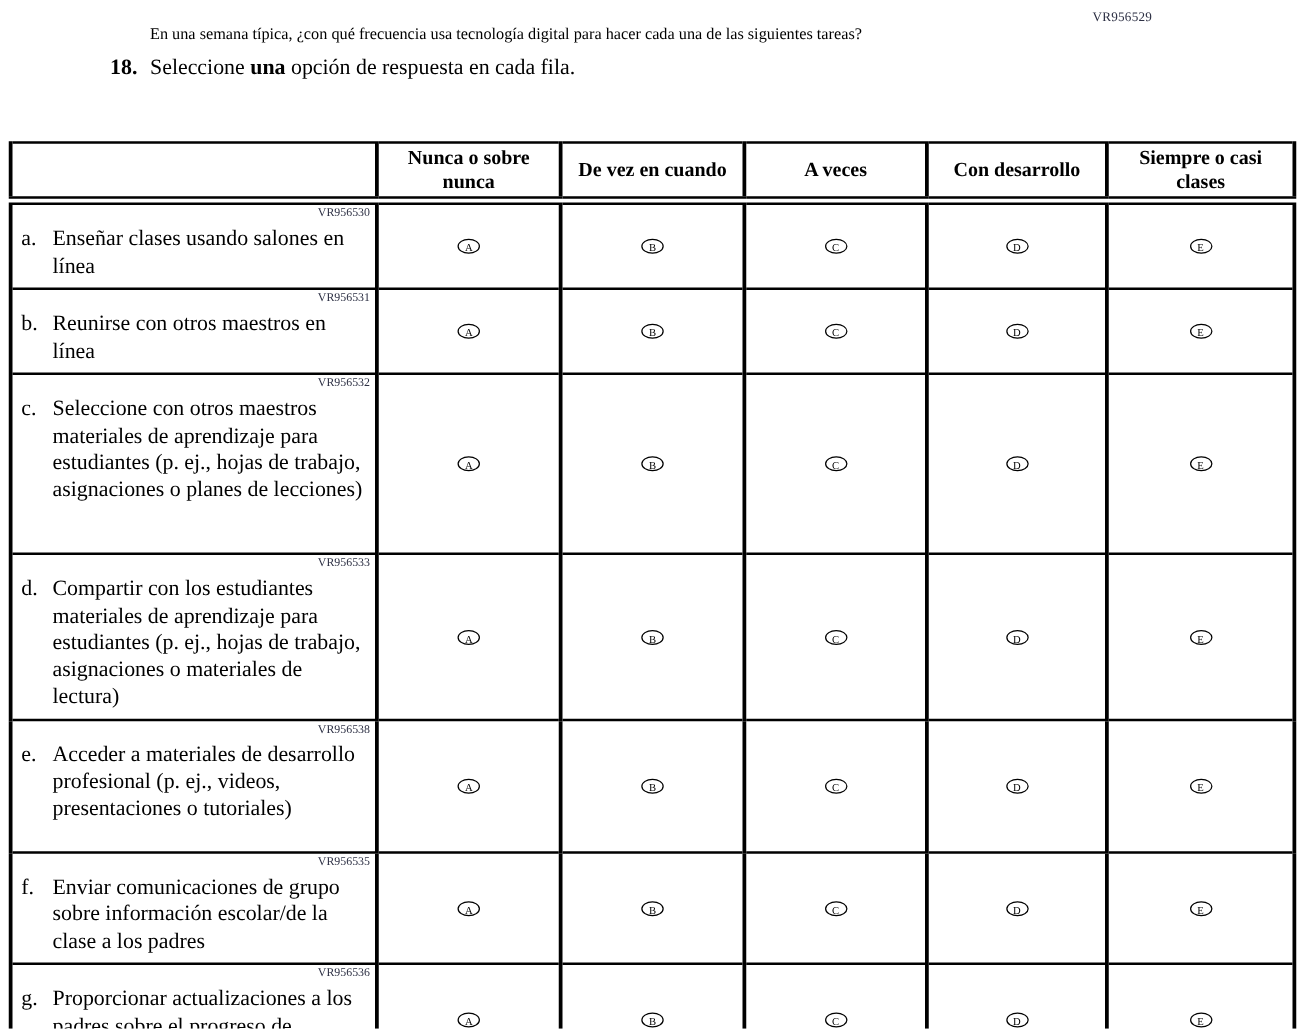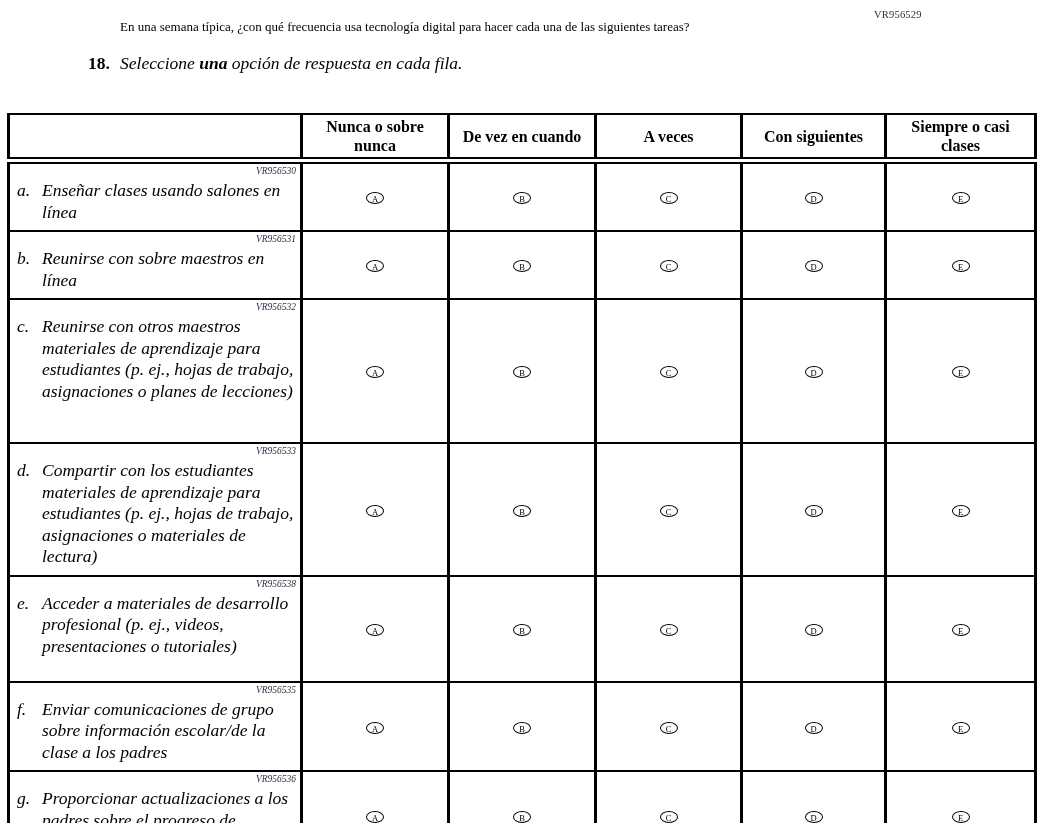--- a/index.html
+++ b/index.html
@@ -38,22 +38,21 @@
     flex: none;
   }
   .qbody { max-width: 706px; }
   .qtext {
     font-size: 13px;
     line-height: 23px;
   }
   .qinstr {
     font-size: 17.5px;
     line-height: 23px;
-    margin-top: 14px;
-    font-style: italic;
+    margin-top: 4px;
   }
   .qinstr b { font-weight: bold; }
 
   table.grid {
     position: absolute;
     left: 7px;
     top: 113px;
     width: 1027px;
     border-collapse: collapse;
     table-layout: fixed;
@@ -76,21 +75,20 @@
   }
   
   .grid thead th:nth-child(2) span,
   .grid thead th:nth-child(6) span {
     display: inline-block;
     max-width: 108px;
   }
   .task-cell {
     vertical-align: top;
     padding: 1px 3px 7px 7px;
-    font-style: italic;
   }
   .vr-code {
     text-align: right;
     font-size: 9.5px;
     line-height: 12px;
     color: #2d3044;
     margin-bottom: 3px;
     padding-right: 1px;
   }
   .task {
@@ -148,21 +146,21 @@
       <col style="width:146px">
       <col style="width:144px">
       <col style="width:150px">
     </colgroup>
     <thead>
       <tr>
         <th class="stub"></th>
         <th><span>Nunca o sobre nunca</span></th>
         <th><span>De vez en cuando</span></th>
         <th><span>A veces</span></th>
-        <th><span>Con siguientes</span></th>
+        <th><span>Con desarrollo</span></th>
         <th><span>Siempre o casi clases</span></th>
       </tr>
     </thead>
     <tbody id="grid-body">
         <tr>
     <td class="task-cell">
       <div class="vr-code">VR956530</div>
       <div class="task">
         <span class="task-letter">a.</span>
         <span class="task-text">Enseñar clases usando salones en línea</span>
@@ -172,35 +170,35 @@
           <td class="bubble-cell"><span class="bubble">B</span></td>
           <td class="bubble-cell"><span class="bubble">C</span></td>
           <td class="bubble-cell"><span class="bubble">D</span></td>
           <td class="bubble-cell"><span class="bubble">E</span></td>
         </tr>
         <tr>
     <td class="task-cell">
       <div class="vr-code">VR956531</div>
       <div class="task">
         <span class="task-letter">b.</span>
-        <span class="task-text">Reunirse con sobre maestros en línea</span>
+        <span class="task-text">Reunirse con otros maestros en línea</span>
       </div>
     </td>
   <td class="bubble-cell"><span class="bubble">A</span></td>
           <td class="bubble-cell"><span class="bubble">B</span></td>
           <td class="bubble-cell"><span class="bubble">C</span></td>
           <td class="bubble-cell"><span class="bubble">D</span></td>
           <td class="bubble-cell"><span class="bubble">E</span></td>
         </tr>
         <tr>
     <td class="task-cell">
       <div class="vr-code">VR956532</div>
       <div class="task">
         <span class="task-letter">c.</span>
-        <span class="task-text">Reunirse con otros maestros materiales de aprendizaje para estudiantes (p. ej., hojas de trabajo, asignaciones o planes de lecciones)</span>
+        <span class="task-text">Seleccione con otros maestros materiales de aprendizaje para estudiantes (p. ej., hojas de trabajo, asignaciones o planes de lecciones)</span>
       </div>
     </td>
   <td class="bubble-cell"><span class="bubble">A</span></td>
           <td class="bubble-cell"><span class="bubble">B</span></td>
           <td class="bubble-cell"><span class="bubble">C</span></td>
           <td class="bubble-cell"><span class="bubble">D</span></td>
           <td class="bubble-cell"><span class="bubble">E</span></td>
         </tr>
         <tr>
     <td class="task-cell">

